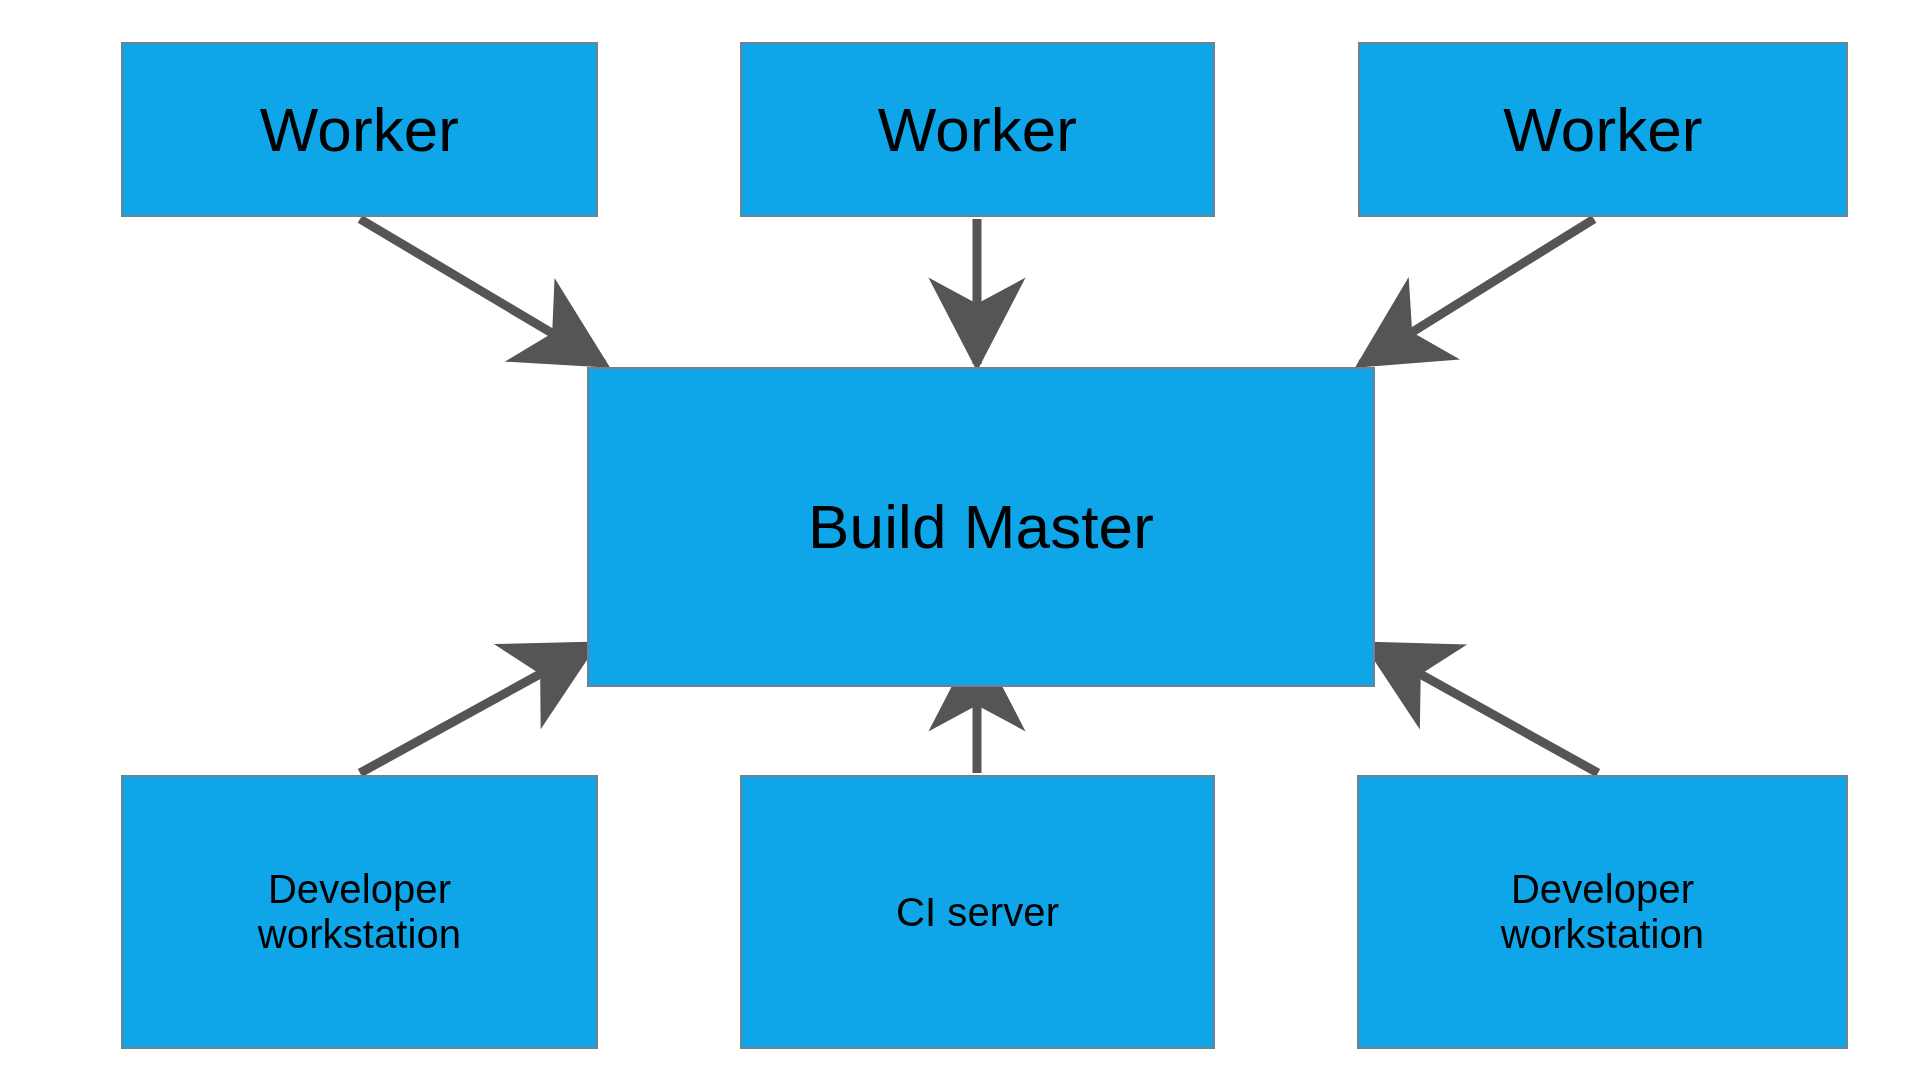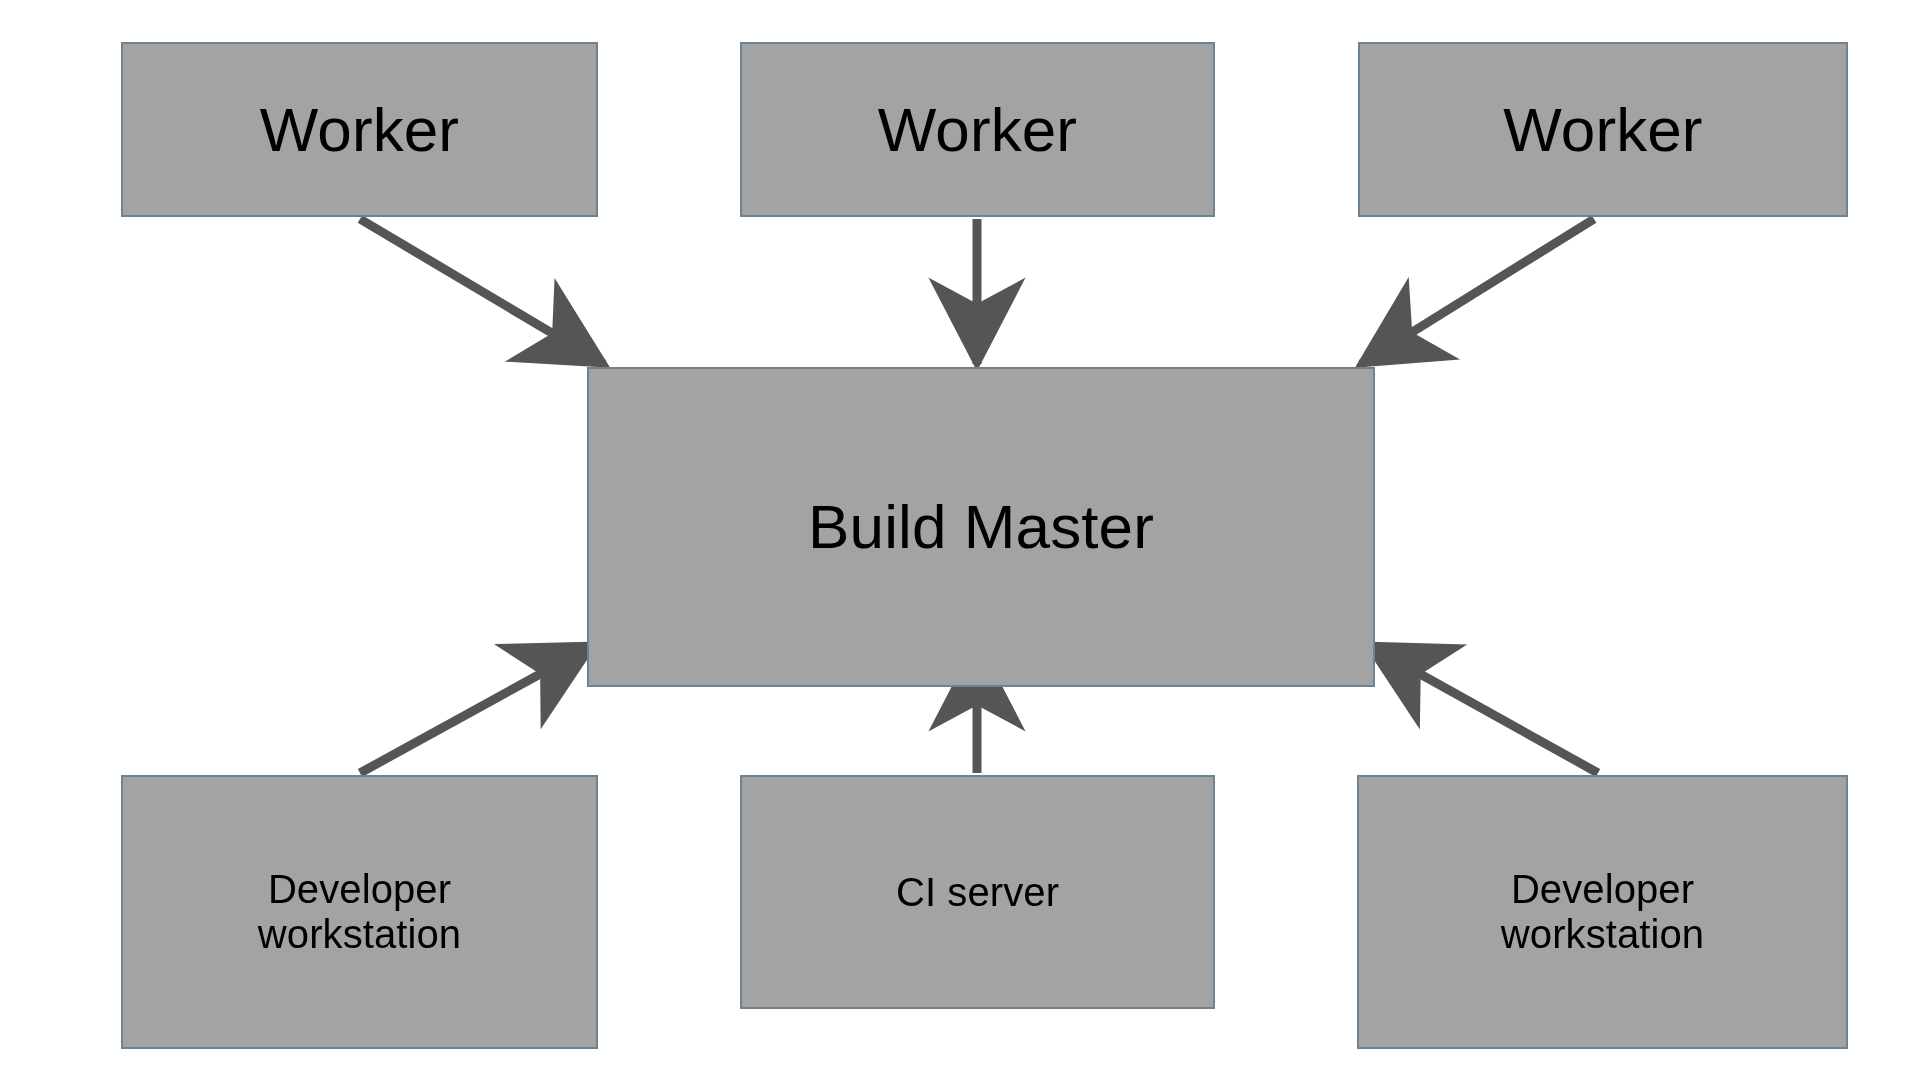--- a/index.html
+++ b/index.html
@@ -22,42 +22,42 @@
     position: absolute;
     left: 0;
     top: 0;
     width: 1910px;
     height: 1090px;
     pointer-events: none;
   }
   .node {
     position: absolute;
     box-sizing: border-box;
-    background: #a3a3a3;
+    background: #0ea5e9;
     border: 2px solid #6d8391;
     display: flex;
     align-items: center;
     justify-content: center;
     text-align: center;
     color: #000000;
     z-index: 2;
   }
   .node .label {
     font-family: "Liberation Sans", sans-serif;
     font-weight: 400;
     line-height: 1.12;
     letter-spacing: 0.1px;
     white-space: pre-line;
   }
   .node-worker-1 { left: 121px;  top: 42px;  width: 477px; height: 175px; }
   .node-worker-2 { left: 740px;  top: 42px;  width: 475px; height: 175px; }
   .node-worker-3 { left: 1358px; top: 42px;  width: 490px; height: 175px; }
   .node-master   { left: 587px;  top: 367px; width: 788px; height: 320px; }
   .node-devws-1  { left: 121px;  top: 775px; width: 477px; height: 274px; }
-  .node-ci       { left: 740px;  top: 775px; width: 475px; height: 234px; }
+  .node-ci       { left: 740px;  top: 775px; width: 475px; height: 274px; }
   .node-devws-2  { left: 1357px; top: 775px; width: 491px; height: 274px; }
 
   .size-lg  { font-size: 62px; }
   .size-md  { font-size: 40px; }
 </style>
 </head>
 <body>
 
 <div id="canvas">
 

